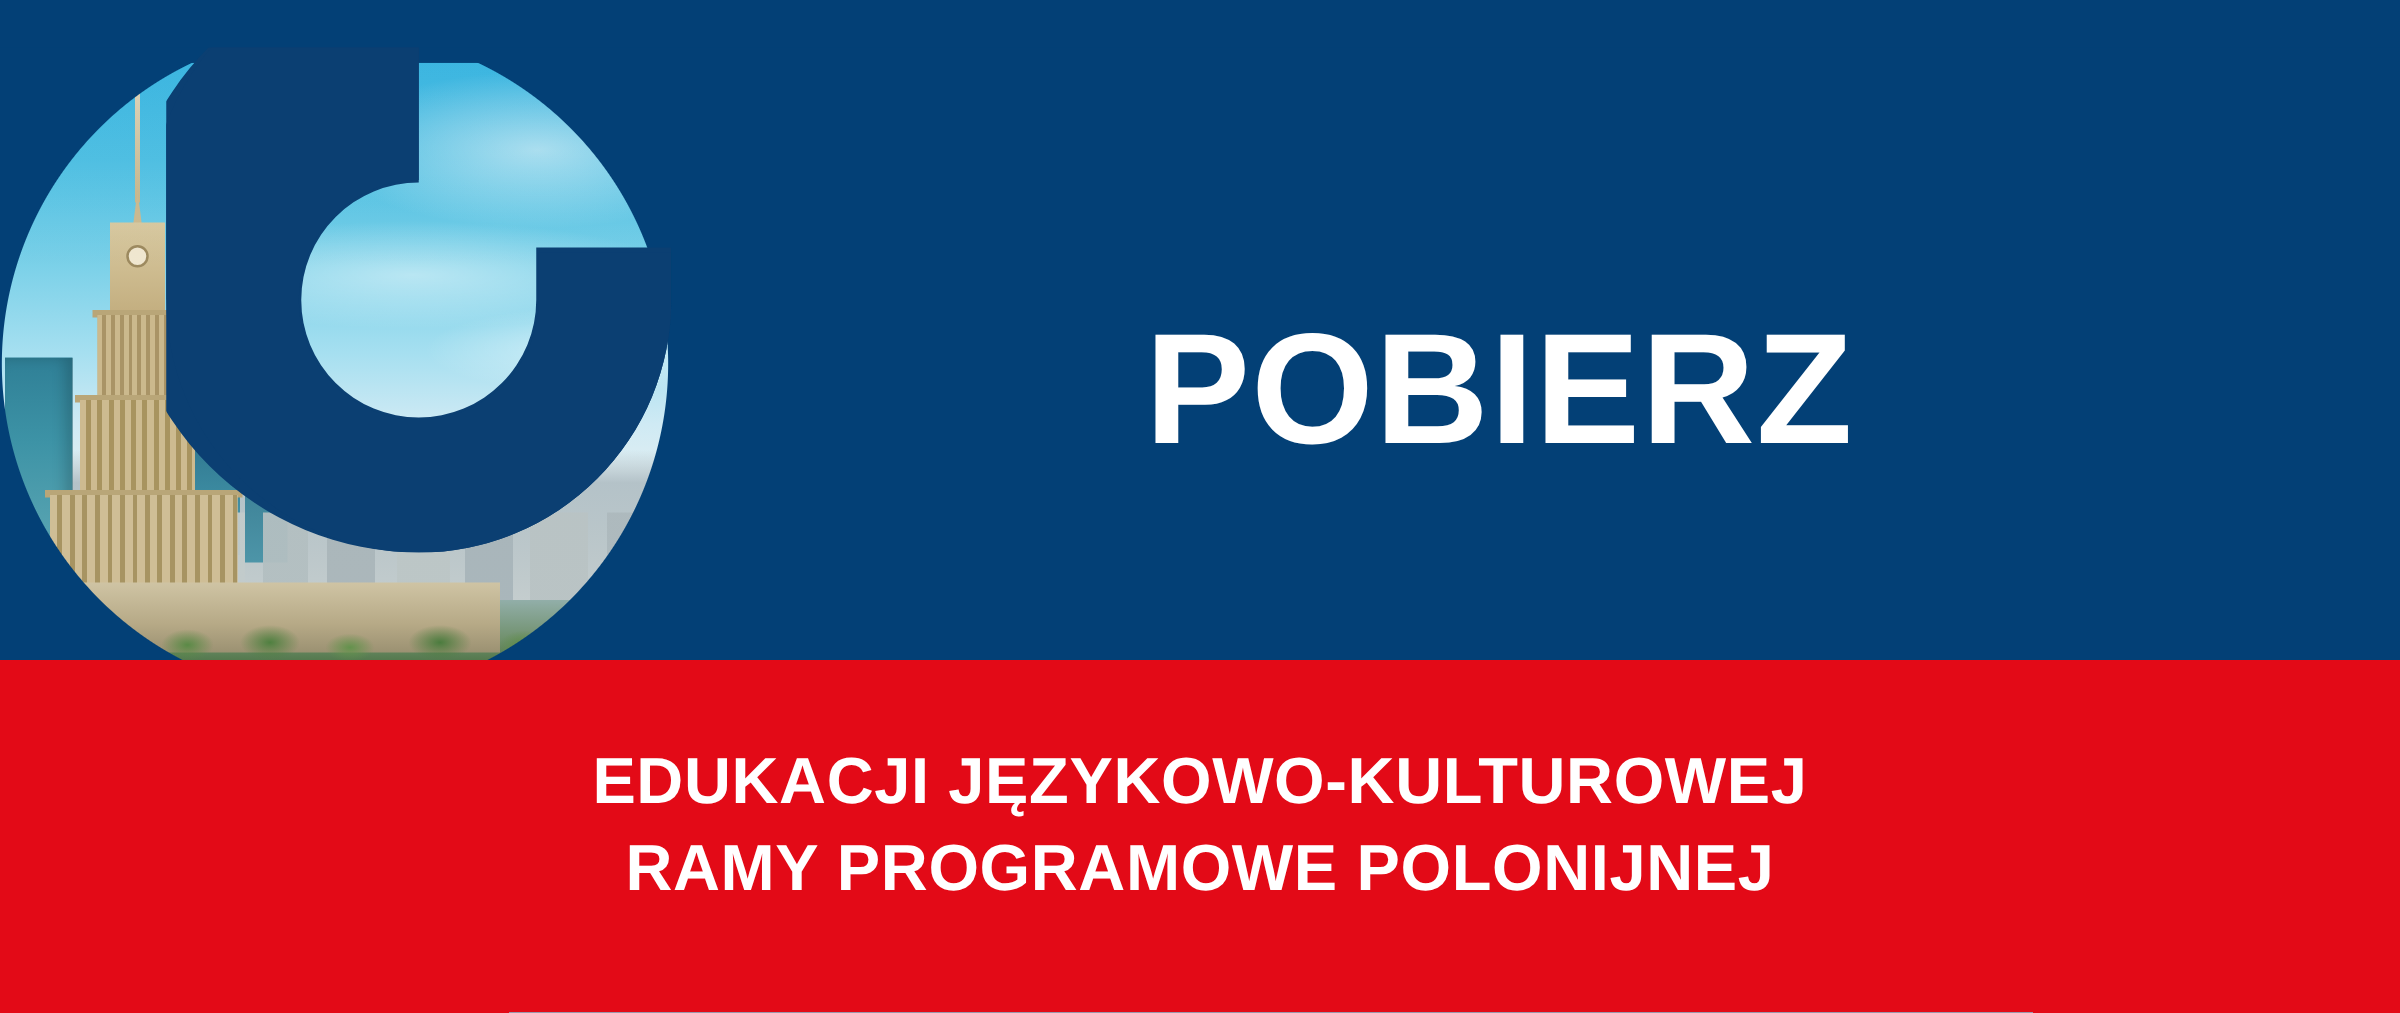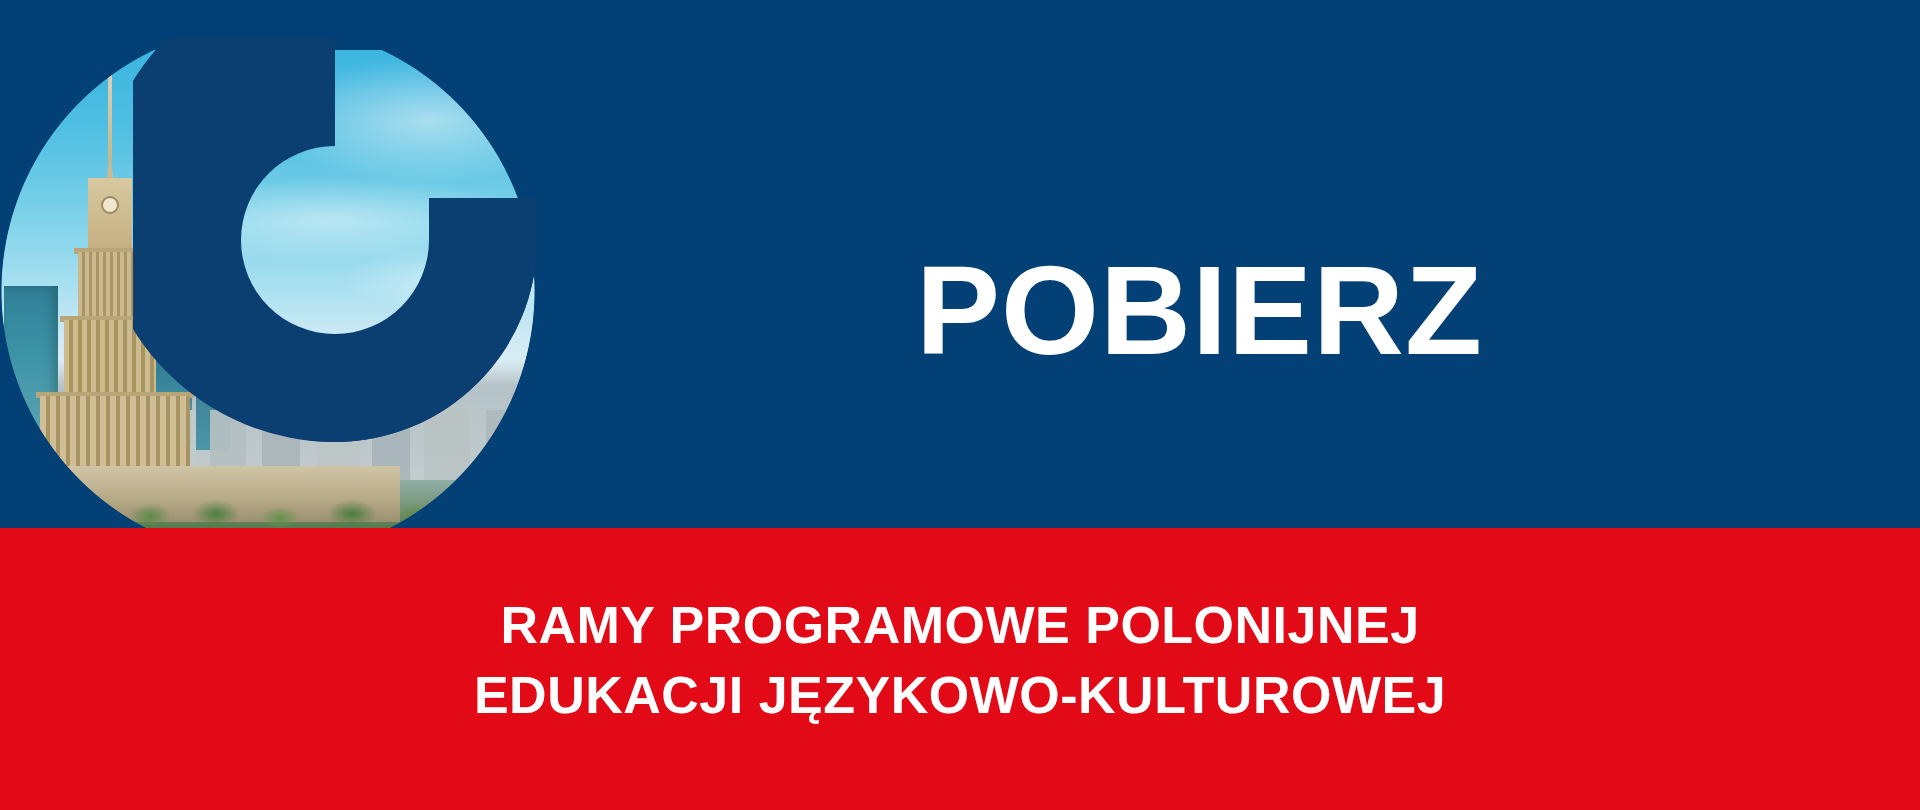--- a/index.html
+++ b/index.html
@@ -292,18 +292,18 @@
           A 96 96 0 1 1 202 106
           Z"></path>
       </svg>
     </div>
 
     <div class="pobierz" style="color: rgb(255, 255, 255);">POBIERZ</div>
   </div>
 
   <div class="redband" style="background: rgb(227, 10, 23);">
     <div class="redband-inner">
+      <div class="redline" style="color: rgb(255, 255, 255);">EDUKACJI JĘZYKOWO-KULTUROWEJ</div>
       <div class="redline" style="color: rgb(255, 255, 255);">RAMY PROGRAMOWE POLONIJNEJ</div>
-      <div class="redline" style="color: rgb(255, 255, 255);">EDUKACJI JĘZYKOWO-KULTUROWEJ</div>
     </div>
   </div>
 
 </div>
 
 </body></html>

